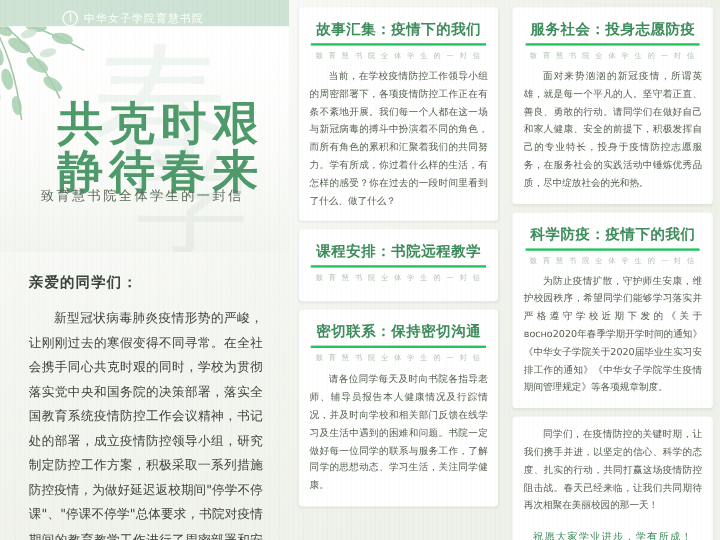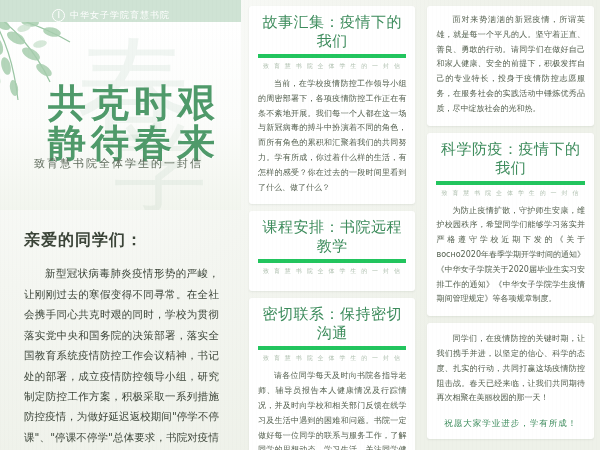--- a/index.html
+++ b/index.html
@@ -130,21 +130,21 @@
   }
 
   .letter {
     padding: 14px 22px 8px 24px;
     font-size: 10.5px;
     line-height: 1.95;
     color: #3b4438;
     text-align: justify;
   }
   .letter .salutation {
-    font-size: 16px;
+    font-size: 12px;
     font-weight: bold;
     margin-bottom: 8px;
     letter-spacing: 1px;
   }
   .letter p {
     margin: 0 0 7px 0;
     text-indent: 21px;
   }
 
   
@@ -156,26 +156,26 @@
     padding: 7px 9px 9px 9px;
     box-sizing: border-box;
   }
   .card.plain { padding-top: 9px; }
   .card-head {
     text-align: center;
     margin-bottom: 6px;
   }
   .card-title {
     display: inline-block;
-    font-size: 15px;
+    font-size: 12px;
     color: #3d8c5c;
-    font-weight: normal;
+    font-weight: bold;
     letter-spacing: .5px;
     padding: 0 4px;
-    border-bottom: 4px solid #22c55e;
+    border-bottom: 2px solid #22c55e;
     padding-bottom: 3px;
   }
   .card-sub {
     display: block;
     margin-top: 4px;
     font-size: 6px;
     color: #aebfae;
     letter-spacing: 1.5px;
   }
   .card-body {
@@ -281,20 +281,24 @@
       <div class="card-body">
         <p>请各位同学每天及时向书院各指导老师、辅导员报告本人健康情况及行踪情况，并及时向学校和相关部门反馈在线学习及生活中遇到的困难和问题。书院一定做好每一位同学的联系与服务工作，了解同学的思想动态、学习生活，关注同学健康。</p>
       </div>
     </div>
 
   </div>
 
   <div class="col col-3">
 
     <div class="card">
+      <div class="card-head">
+        <span class="card-title">服务社会：投身志愿防疫</span>
+        <span class="card-sub">致 育 慧 书 院 全 体 学 生 的 一 封 信</span>
+      </div>
       <div class="card-body">
         <p>面对来势汹汹的新冠疫情，所谓英雄，就是每一个平凡的人。坚守着正直、善良、勇敢的行动。请同学们在做好自己和家人健康、安全的前提下，积极发挥自己的专业特长，投身于疫情防控志愿服务，在服务社会的实践活动中锤炼优秀品质，尽中绽放社会的光和热。</p>
       </div>
     </div>
 
     <div class="card">
       <div class="card-head">
         <span class="card-title">科学防疫：疫情下的我们</span>
         <span class="card-sub">致 育 慧 书 院 全 体 学 生 的 一 封 信</span>
       </div>

